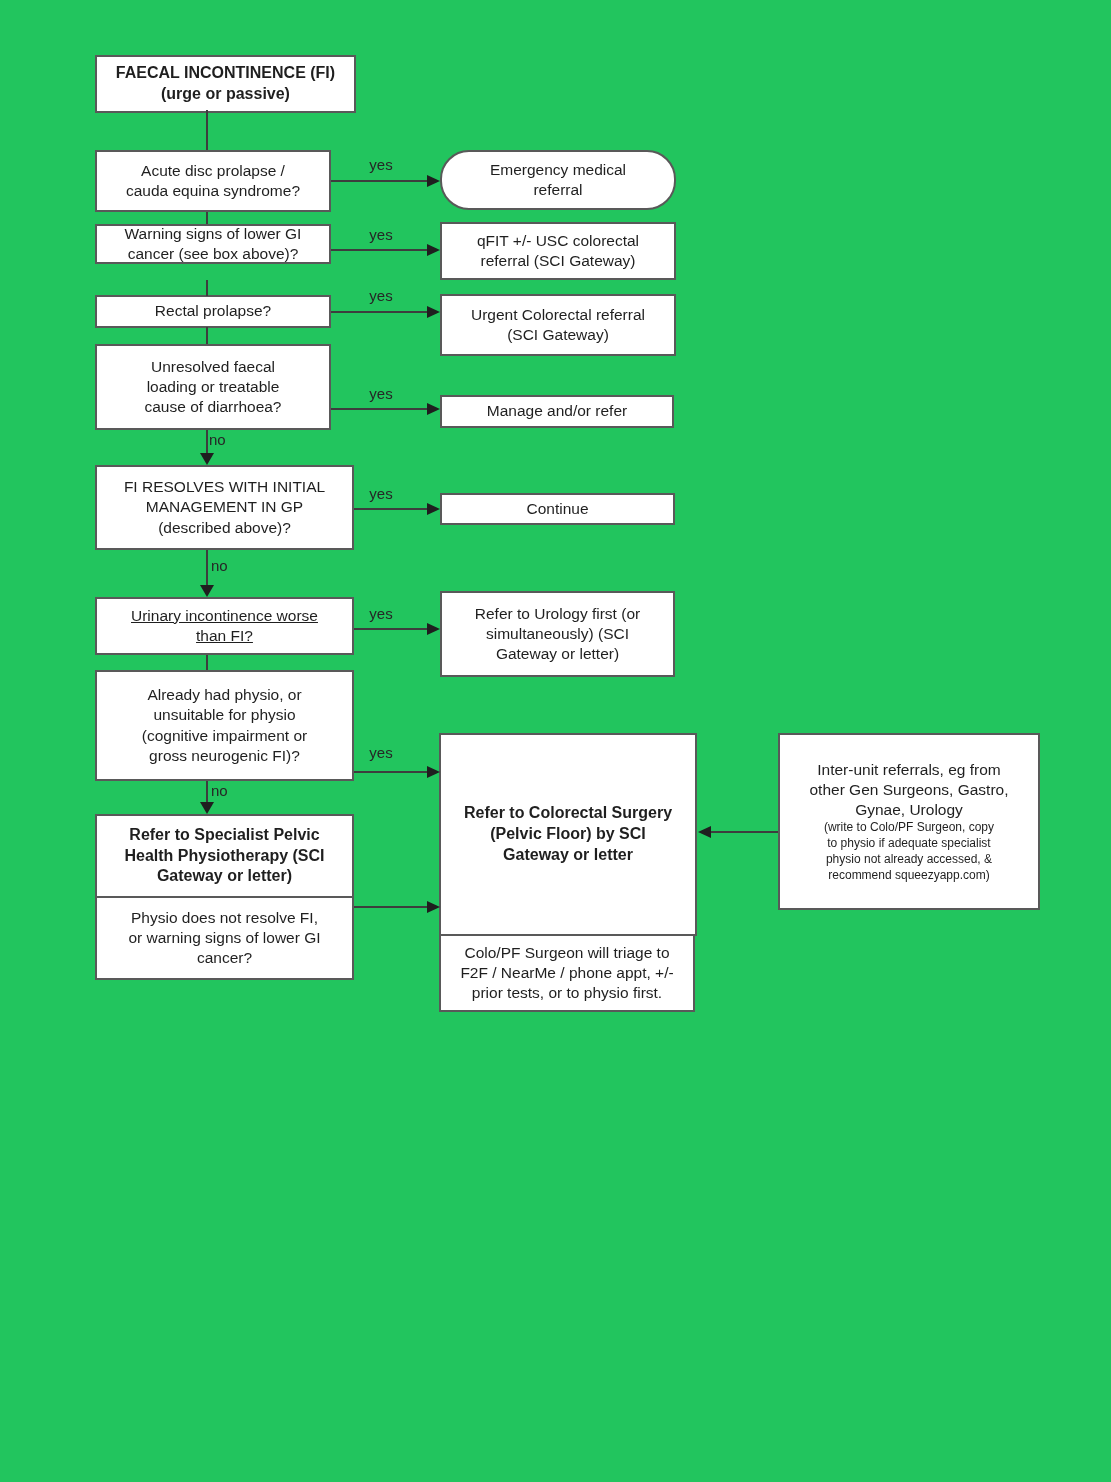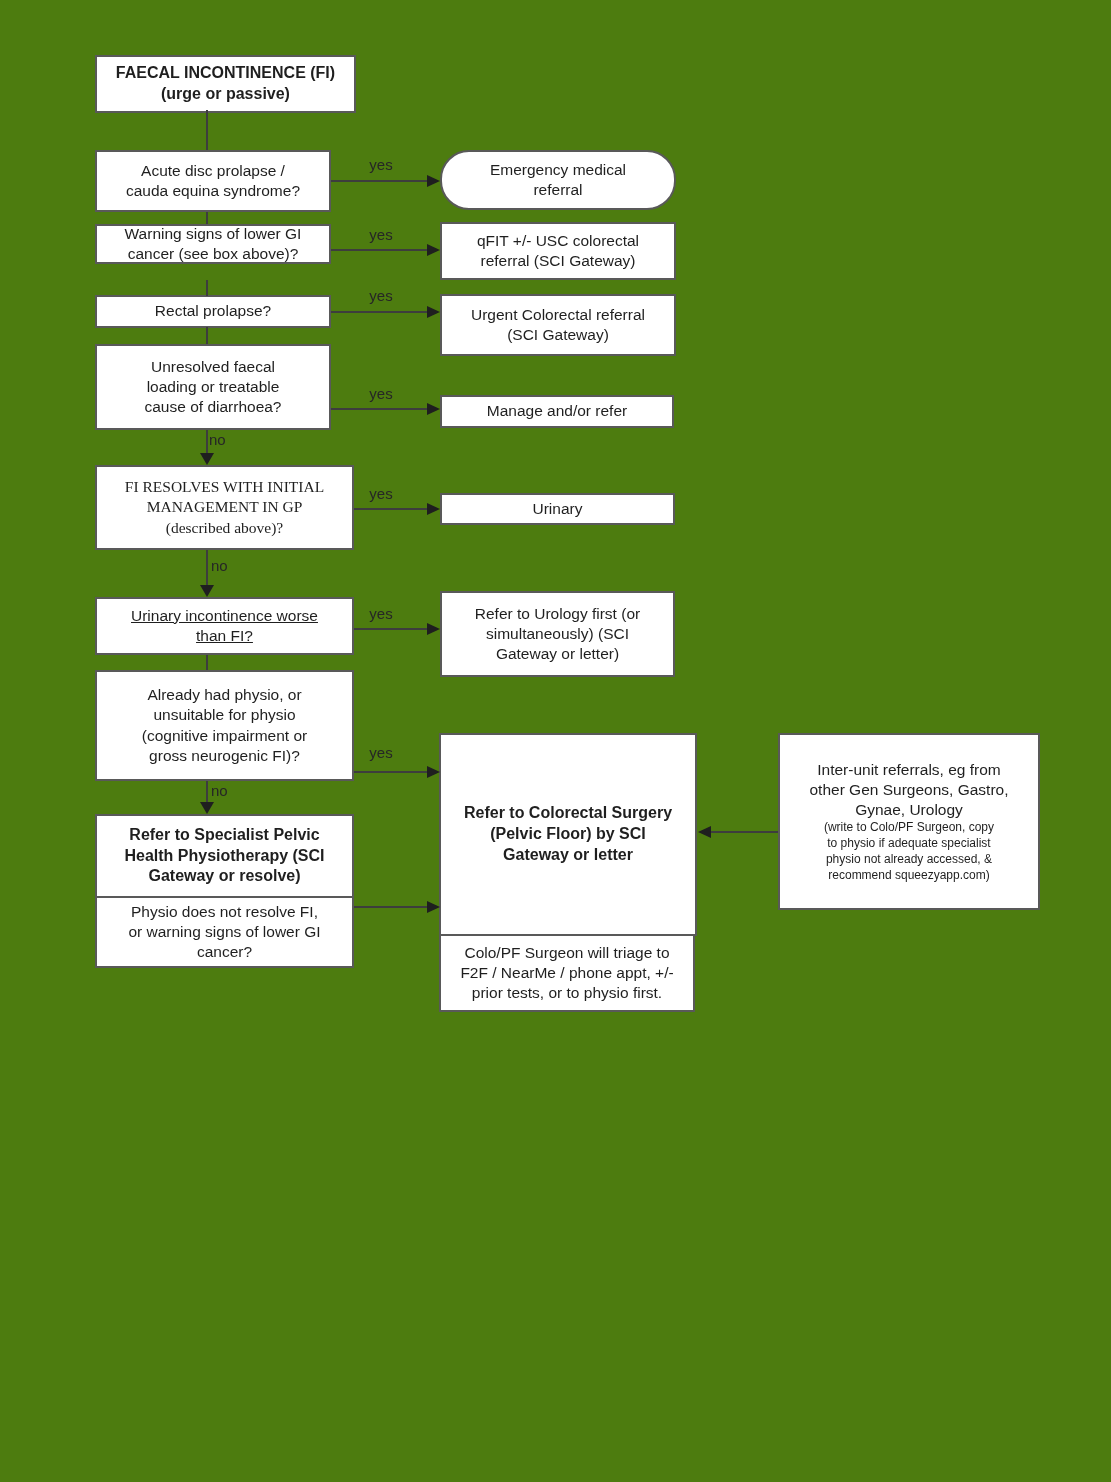--- a/index.html
+++ b/index.html
@@ -1,19 +1,19 @@
 <!DOCTYPE html>
 <html><head>
 <meta charset="utf-8">
 <style>
   html,body{margin:0;padding:0;background:#ffffff;}
   .canvas{
     position:relative;
     width:1111px;height:1482px;
-    background:#4d7c0f;
+    background:#22c55e;
     font-family:"Liberation Sans", sans-serif;
     color:#1f1f1f;
     overflow:hidden;
   }
   .node{
     position:absolute;
     box-sizing:border-box;
     border:2px solid #595959;
     background:#ffffff;
     display:flex;
@@ -69,40 +69,40 @@
 
   <div class="node" style="left:95px;top:295px;width:236px;height:33px;">Rectal prolapse?</div>
   <div class="node" style="left:440px;top:294px;width:236px;height:62px;">Urgent Colorectal referral
 (SCI Gateway)</div>
 
   <div class="node" style="left:95px;top:344px;width:236px;height:86px;">Unresolved faecal
 loading or treatable
 cause of diarrhoea?</div>
   <div class="node" style="left:440px;top:395px;width:234px;height:33px;">Manage and/or refer</div>
 
-  <div class="node" style="left:95px;top:465px;width:259px;height:85px;font-family:Liberation Serif, serif;">FI RESOLVES WITH INITIAL
+  <div class="node" style="left:95px;top:465px;width:259px;height:85px;">FI RESOLVES WITH INITIAL
 MANAGEMENT IN GP
 (described above)?</div>
-  <div class="node" style="left:440px;top:493px;width:235px;height:32px;">Urinary</div>
+  <div class="node" style="left:440px;top:493px;width:235px;height:32px;">Continue</div>
 
   <div class="node" style="left:95px;top:597px;width:259px;height:58px;text-decoration:underline;">Urinary incontinence worse
 than FI?</div>
   <div class="node" style="left:440px;top:591px;width:235px;height:86px;">Refer to Urology first (or
 simultaneously) (SCI
 Gateway or letter)</div>
 
   <div class="node" style="left:95px;top:670px;width:259px;height:111px;">Already had physio, or
 unsuitable for physio
 (cognitive impairment or
 gross neurogenic FI)?</div>
 
   <div class="node bold" style="left:95px;top:814px;width:259px;height:84px;">Refer to Specialist Pelvic
 Health Physiotherapy (SCI
-Gateway or resolve)</div>
-  <div class="node" style="left:95px;top:896px;width:259px;height:72px;text-align:center;">Physio does not resolve FI,
+Gateway or letter)</div>
+  <div class="node" style="left:95px;top:896px;width:259px;height:84px;text-align:center;">Physio does not resolve FI,
 or warning signs of lower GI
 cancer?</div>
 
   <div class="node bold" style="left:439px;top:733px;width:258px;height:203px;">Refer to Colorectal Surgery
 (Pelvic Floor) by SCI
 Gateway or letter</div>
   <div class="node" style="left:439px;top:934px;width:256px;height:78px;">Colo/PF Surgeon will triage to
 F2F / NearMe / phone appt, +/-
 prior tests, or to physio first.</div>
 

